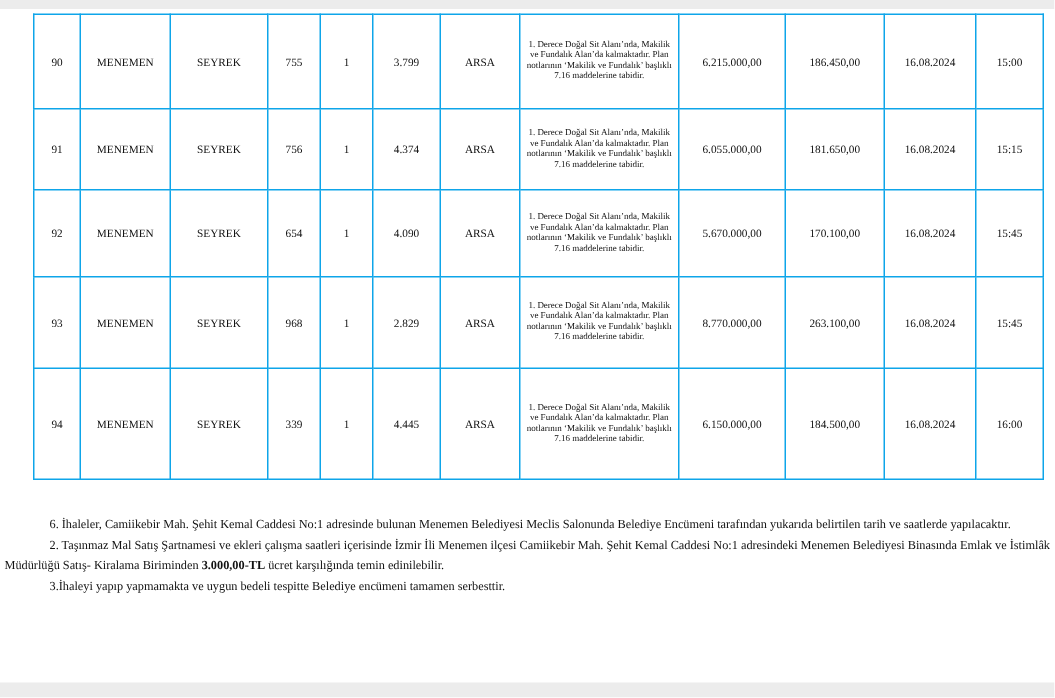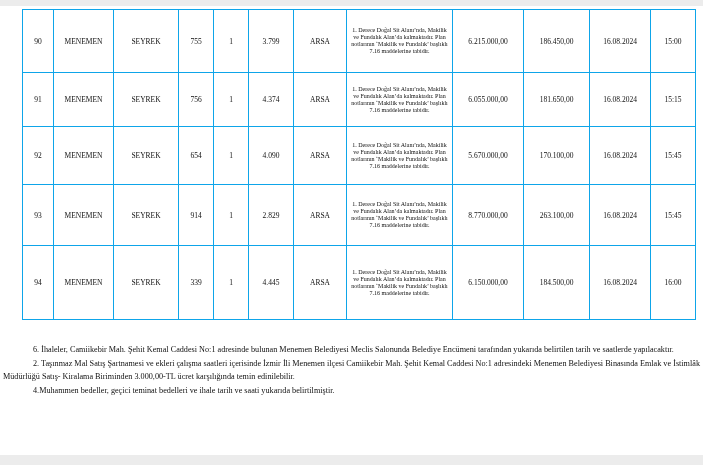--- a/index.html
+++ b/index.html
@@ -44,21 +44,21 @@
   }
   .paras {
     position: absolute;
     left: 3px; top: 343px;
     width: 697px;
     font-size: 8.2px;
     line-height: 13px;
     text-align: justify;
   }
   .paras p { margin: 0 0 1px 0; text-indent: 30px; }
-  .paras .bold { font-weight: normal; }
+  .paras .bold { font-weight: bold; }
 </style>
 </head>
 <body>
 
 <div class="page">
   <div class="strip-top"></div>
 
   <table class="auction">
     <colgroup>
       <col style="width:31px">
@@ -114,21 +114,21 @@
         <td class="desc">1. Derece Doğal Sit Alanı’nda,  Makilik ve Fundalık Alan’da kalmaktadır. Plan notlarının ‘Makilik ve Fundalık’ başlıklı 7.16 maddelerine tabidir.</td>
         <td>5.670.000,00</td>
         <td>170.100,00</td>
         <td>16.08.2024</td>
         <td>15:45</td>
       </tr>
       <tr style="height:61px">
         <td>93</td>
         <td>MENEMEN</td>
         <td>SEYREK</td>
-        <td>914</td>
+        <td>968</td>
         <td>1</td>
         <td>2.829</td>
         <td>ARSA</td>
         <td class="desc">1. Derece Doğal Sit Alanı’nda,  Makilik ve Fundalık Alan’da kalmaktadır. Plan notlarının ‘Makilik ve Fundalık’ başlıklı 7.16 maddelerine tabidir.</td>
         <td>8.770.000,00</td>
         <td>263.100,00</td>
         <td>16.08.2024</td>
         <td>15:45</td>
       </tr>
       <tr style="height:74px">
@@ -144,17 +144,17 @@
         <td>184.500,00</td>
         <td>16.08.2024</td>
         <td>16:00</td>
       </tr>
     </tbody>
   </table>
 
   <div class="paras">
     <p>6. İhaleler, Camiikebir Mah. Şehit Kemal Caddesi No:1 adresinde bulunan Menemen Belediyesi Meclis Salonunda Belediye Encümeni tarafından yukarıda belirtilen tarih ve saatlerde yapılacaktır.</p>
     <p><span>2. Taşınmaz Mal Satış Şartnamesi ve ekleri çalışma saatleri içerisinde İzmir İli Menemen ilçesi Camiikebir Mah. Şehit Kemal Caddesi No:1 adresindeki Menemen Belediyesi Binasında Emlak ve İstimlâk Müdürlüğü Satış- Kiralama Biriminden </span><span class="bold">3.000,00-TL</span><span> ücret karşılığında temin edinilebilir.</span></p>
-    <p>4.Muhammen bedeller, geçici teminat bedelleri  ve ihale tarih ve saati yukarıda belirtilmiştir.</p>
+    <p>3.İhaleyi yapıp yapmamakta ve uygun bedeli tespitte Belediye encümeni tamamen serbesttir.</p>
   </div>
 
   <div class="strip-bottom"></div>
 </div>
 
 </body></html>

